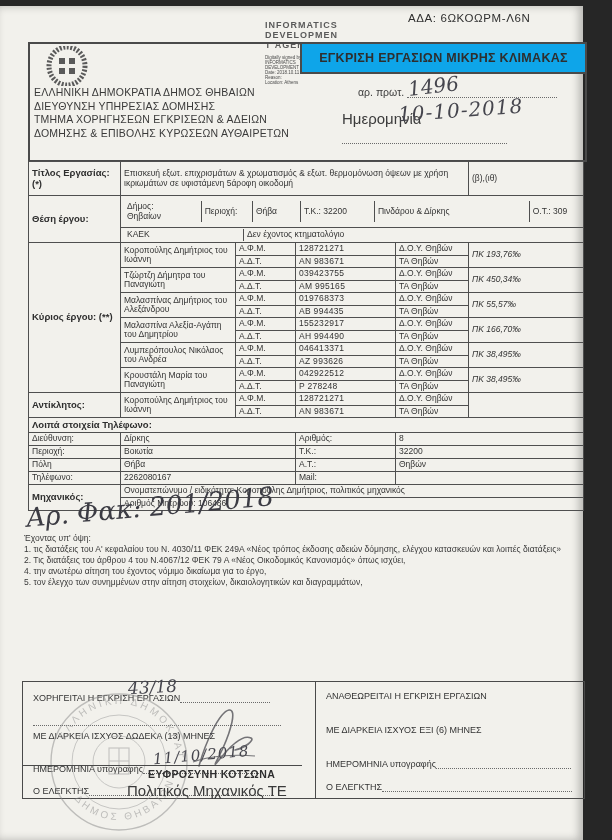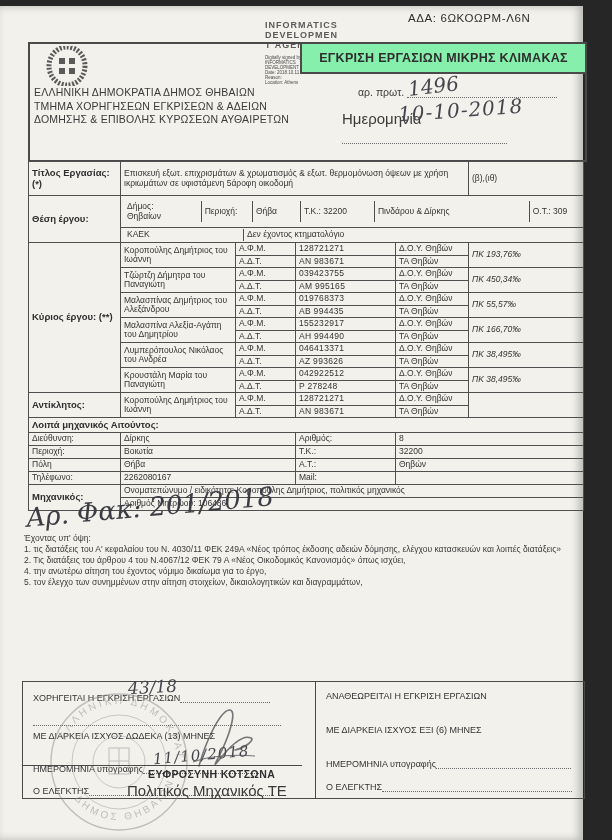--- a/index.html
+++ b/index.html
@@ -19,21 +19,21 @@
   .ada{left:408px;top:6px;font-size:11.5px;letter-spacing:.6px;color:#2f2f2f;}
   .dstamp{left:265px;top:14px;display:flex;gap:5px;flex-direction:column;}
   .dstamp .big{font-size:9px;font-weight:bold;color:#5a5a5a;letter-spacing:1px;line-height:10px;white-space:pre-line;}
   .dstamp .small{font-size:4.5px;color:#4a4a4a;line-height:5px;}
   
   .hdrbox{left:28px;top:36px;width:555px;height:116px;border:2px solid #4a4a4a;}
   .emblem{left:38px;top:40px;}
   .agency{left:34px;top:80px;font-size:10.5px;line-height:13.5px;color:#3a3a3a;letter-spacing:.2px;}
   .titlebox{left:300px;top:36px;width:283px;height:28px;border:2px solid #4a4a4a;border-right:none;
             display:flex;align-items:center;justify-content:center;
-            font-weight:bold;font-size:12.5px;letter-spacing:.3px;color:#2e2e2e;background:#86efac;}
+            font-weight:bold;font-size:12.5px;letter-spacing:.3px;color:#2e2e2e;background:#0ea5e9;}
   .protorow{left:358px;top:80px;font-size:10.5px;}
   .daterow{left:342px;top:104px;font-size:15px;}
   .leader{display:inline-block;border-bottom:1.3px dotted #6a6a6a;height:11px;vertical-align:bottom;}
   .hand{font-family:"DejaVu Serif",serif;font-style:italic;color:#45454d;}
   .hand-proto{left:408px;top:68px;font-size:20px;transform:rotate(-7deg);}
   .hand-date{left:398px;top:92px;font-size:20px;transform:rotate(-4deg);letter-spacing:1px;}
   
   table.main{position:absolute;left:28px;top:155px;width:555px;border-collapse:collapse;table-layout:fixed;
              font-size:8.5px;color:#333;}
   table.main td,table.main th{border:1px solid #4f4f4f;padding:1px 3px;vertical-align:middle;text-align:left;
@@ -90,20 +90,21 @@
 
   <svg class="abs emblem" width="58" height="40" viewBox="0 0 58 40">
     <ellipse cx="29" cy="20" rx="18" ry="19" fill="none" stroke="#5a5a5a" stroke-width="5" stroke-dasharray="2,1.6"></ellipse>
     <rect x="21" y="12" width="16" height="16" fill="#5a5a5a"></rect>
     <rect x="27" y="12" width="4" height="16" fill="#f2f1ec"></rect>
     <rect x="21" y="18" width="16" height="4" fill="#f2f1ec"></rect>
   </svg>
 
   <div class="abs agency">
     <div>ΕΛΛΗΝΙΚΗ ΔΗΜΟΚΡΑΤΙΑ ΔΗΜΟΣ ΘΗΒΑΙΩΝ</div>
+    <div>ΔΙΕΥΘΥΝΣΗ ΥΠΗΡΕΣΙΑΣ ΔΟΜΗΣΗΣ</div>
     <div>ΤΜΗΜΑ ΧΟΡΗΓΗΣΕΩΝ ΕΓΚΡΙΣΕΩΝ &amp; ΑΔΕΙΩΝ</div>
     <div>ΔΟΜΗΣΗΣ &amp; ΕΠΙΒΟΛΗΣ ΚΥΡΩΣΕΩΝ ΑΥΘΑΙΡΕΤΩΝ</div>
   </div>
 
   <div class="abs protorow">
     <span>αρ. πρωτ.</span>
     <span class="leader" style="width:150px"></span>
   </div>
   <div class="abs hand hand-proto">1496</div>
 
@@ -240,21 +241,21 @@
       <td>Δ.Ο.Υ. Θηβών</td>
       <td rowspan="2"></td>
     </tr>
     <tr style="height:12px">
       <td>Α.Δ.Τ.</td>
       <td class="mono">ΑΝ 983671</td>
       <td>ΤΑ Θηβών</td>
     </tr>
 
     <tr style="height:15px">
-      <th class="lbl" colspan="6">Λοιπά μηχανικός Αιτούντος:</th>
+      <th class="lbl" colspan="6">Λοιπά στοιχεία Τηλέφωνο:</th>
     </tr>
     <tr style="height:13px">
       <td>Διεύθυνση:</td>
       <td colspan="2">Δίρκης</td>
       <td>Αριθμός:</td>
       <td colspan="2">8</td>
     </tr>
     <tr style="height:13px">
       <td>Περιοχή:</td>
       <td colspan="2">Βοιωτία</td>

